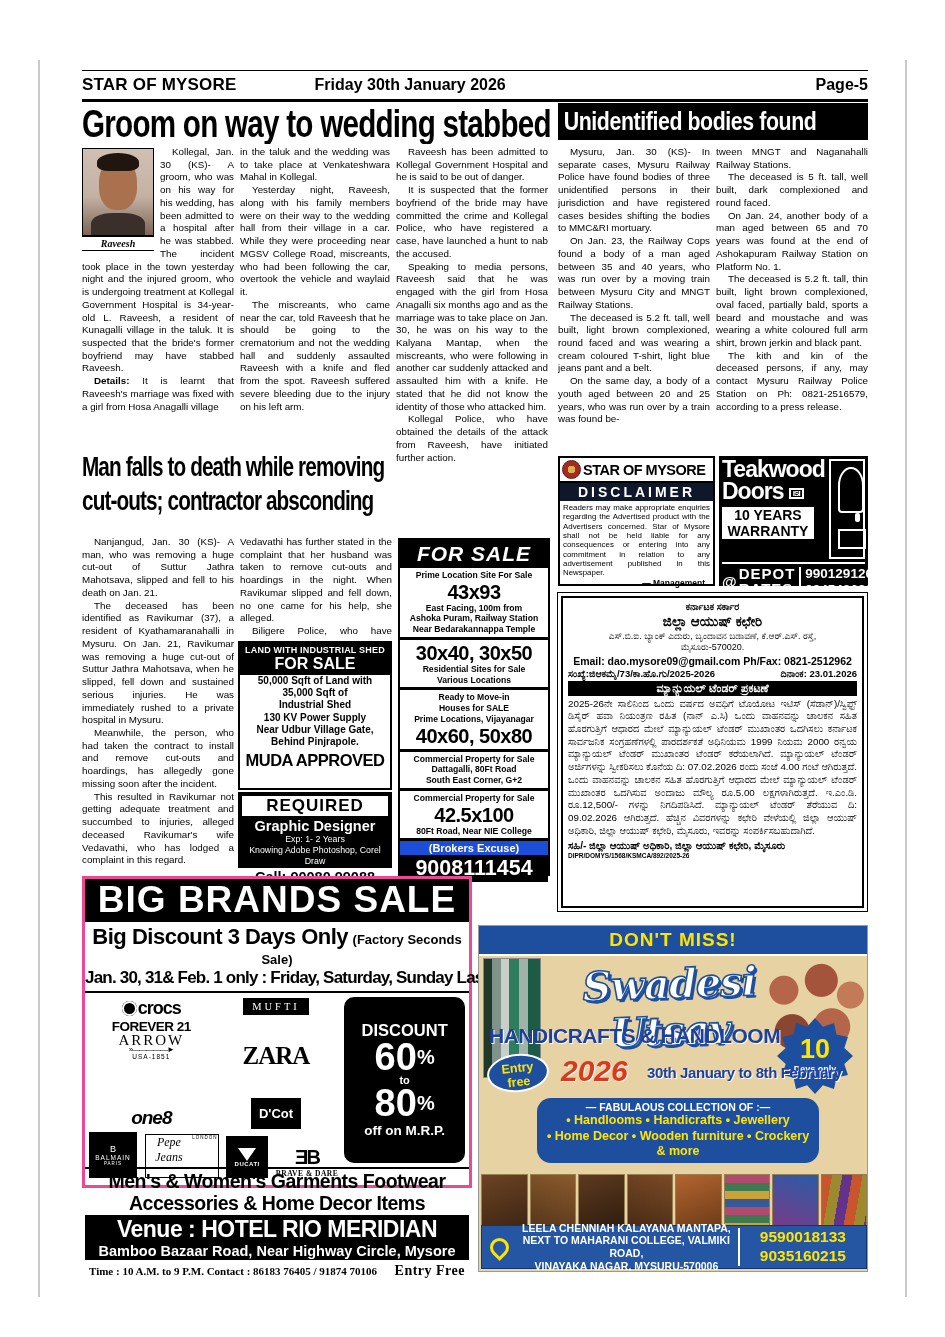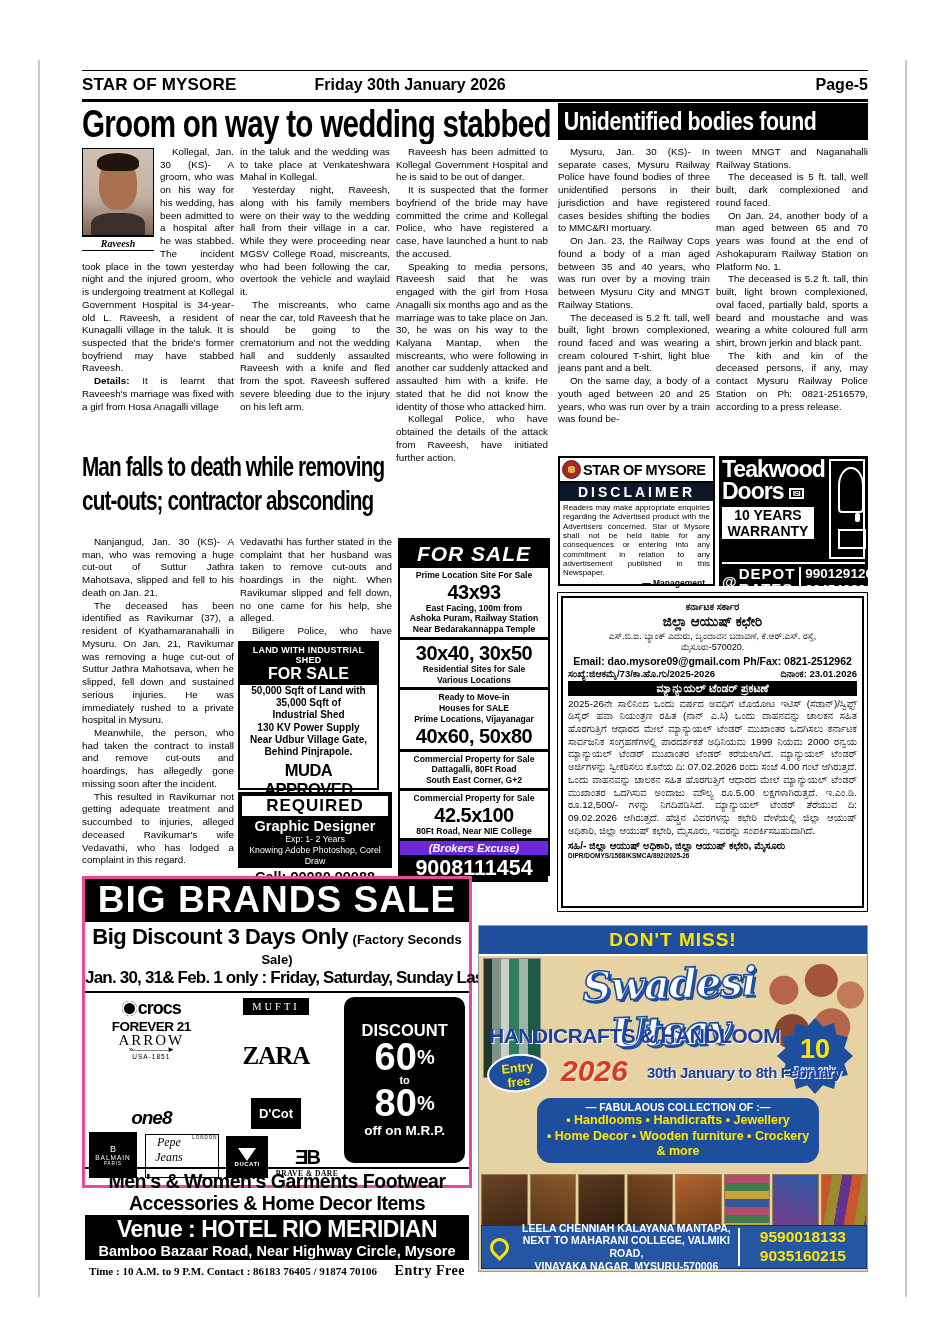--- a/index.html
+++ b/index.html
@@ -38,40 +38,40 @@
 
   
   .photo-wrap{float:left;width:72px;margin:2px 6px 2px 0;}
   .photo{width:70px;height:86px;border:1px solid #000;position:relative;background:linear-gradient(180deg,#cfc0b4 0%,#c3b2a4 55%,#7e6557 100%);overflow:hidden;}
   .photo .head{position:absolute;left:16px;top:9px;width:38px;height:52px;background:#a9714e;border-radius:46% 46% 42% 42%;}
   .photo .hair{position:absolute;left:14px;top:4px;width:42px;height:18px;background:#20150f;border-radius:50% 50% 30% 30%;}
   .photo .torso{position:absolute;left:8px;bottom:-4px;width:54px;height:26px;background:#3a2f2a;border-radius:40% 40% 0 0;}
   .photo-cap{font-family:"Liberation Serif",serif;font-style:italic;font-weight:bold;font-size:10px;text-align:center;border-top:1px solid #000;border-bottom:1px solid #000;}
 
   
-  #land-ad{left:238px;top:641px;width:141px;height:149px;border:2px solid #000;box-sizing:border-box;text-align:center;}
+  #land-ad{left:238px;top:641px;width:154px;height:149px;border:2px solid #000;box-sizing:border-box;text-align:center;}
   #land-ad .bar{background:#000;color:#fff;}
   #land-ad .t1{font-weight:bold;font-size:9px;padding-top:2px;letter-spacing:.2px;}
   #land-ad .t2{font-weight:bold;font-size:16px;padding-bottom:2px;}
   #land-ad .land-line{font-weight:bold;font-size:10px;line-height:1.22;}
   #land-ad .muda{font-weight:bold;font-size:16.5px;margin-top:3px;letter-spacing:-.5px;}
   #req-ad{left:238px;top:792px;width:154px;height:76px;background:#000;color:#fff;box-sizing:border-box;text-align:center;border:2px solid #000;}
   #req-ad .reqbox{background:#fff;color:#000;margin:2px;font-weight:bold;font-size:17px;letter-spacing:1px;}
   #req-ad .role{font-weight:bold;font-size:14.5px;}
   #req-ad .sm{font-size:8.8px;line-height:1.25;}
   #req-ad .call{background:#fff;color:#000;margin:2px;font-weight:bold;font-size:14.5px;}
 
   
   #fs-ad{left:398px;top:538px;width:152px;height:338px;border:2px solid #000;box-sizing:border-box;text-align:center;display:flex;flex-direction:column;}
   #fs-ad .fs-title{background:#000;color:#fff;font-weight:bold;font-style:italic;font-size:21px;letter-spacing:1px;padding:2px 0;}
   #fs-ad .sec{border-bottom:3px solid #000;padding:2px 1px;}
   #fs-ad .sec:last-of-type{border-bottom:none;}
   .fs-line{font-size:8.6px;font-weight:bold;line-height:1.25;}
   .fs-big{font-weight:bold;font-size:20px;letter-spacing:-.5px;line-height:1.1;}
-  #fs-ad .brokers{background:#6d28d9;color:#fff;font-style:italic;font-weight:bold;font-size:11px;padding:1px 0;}
+  #fs-ad .brokers{background:#1d4ed8;color:#fff;font-weight:bold;font-size:11px;padding:1px 0;}
   #fs-ad .fs-phone{background:#000;color:#fff;font-weight:bold;font-size:21.5px;padding:1px 0;}
 
   
   #disc{left:558px;top:456px;width:157px;height:130px;border:2px solid #000;box-sizing:border-box;}
   #disc .dhead{display:flex;align-items:center;border-bottom:2px solid #000;height:23px;}
   #disc .seal{width:17px;height:17px;border-radius:50%;background:radial-gradient(circle at 50% 50%, #d6b24a 0 30%, #a42a22 31% 100%);border:1px solid #5d1511;margin:0 2px;}
   #disc .dbrand{font-weight:bold;font-size:14.5px;letter-spacing:-.5px;}
   #disc .dbar{background:#0f172a;color:#fff;text-align:center;font-weight:bold;font-size:14px;letter-spacing:3px;padding:1px 0;}
   #disc .dbody{font-size:7.9px;line-height:1.18;text-align:justify;padding:2px 3px 0 3px;}
   #disc .dsign{font-size:8.5px;font-weight:bold;text-align:right;padding-right:8px;}

